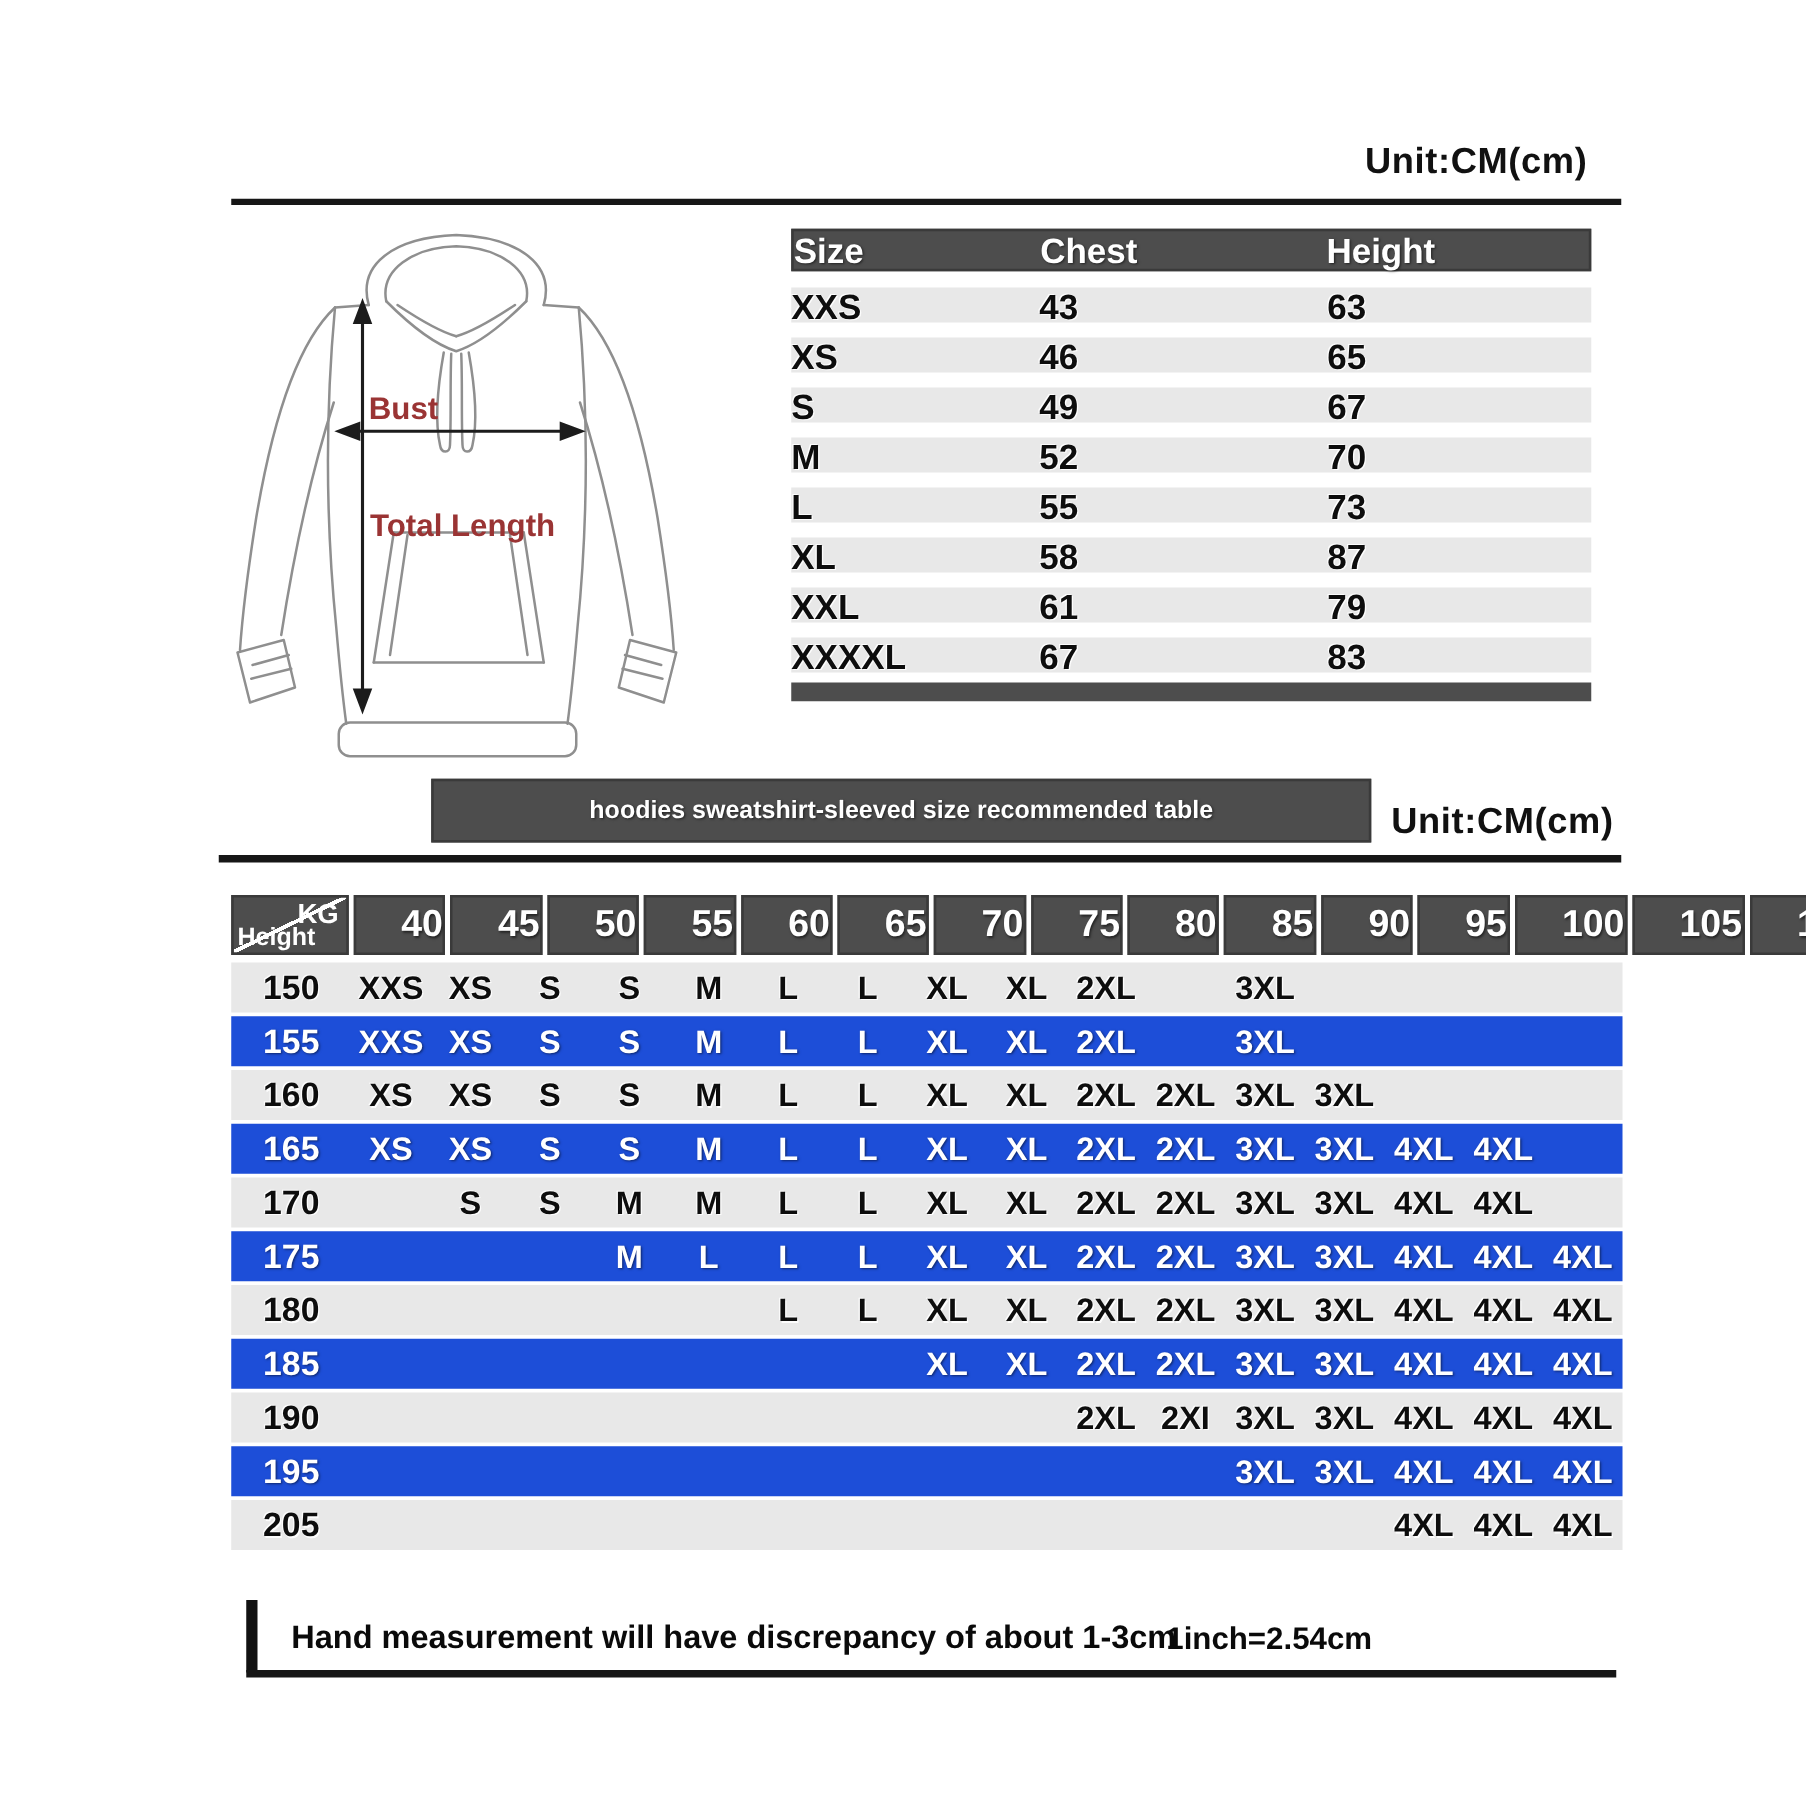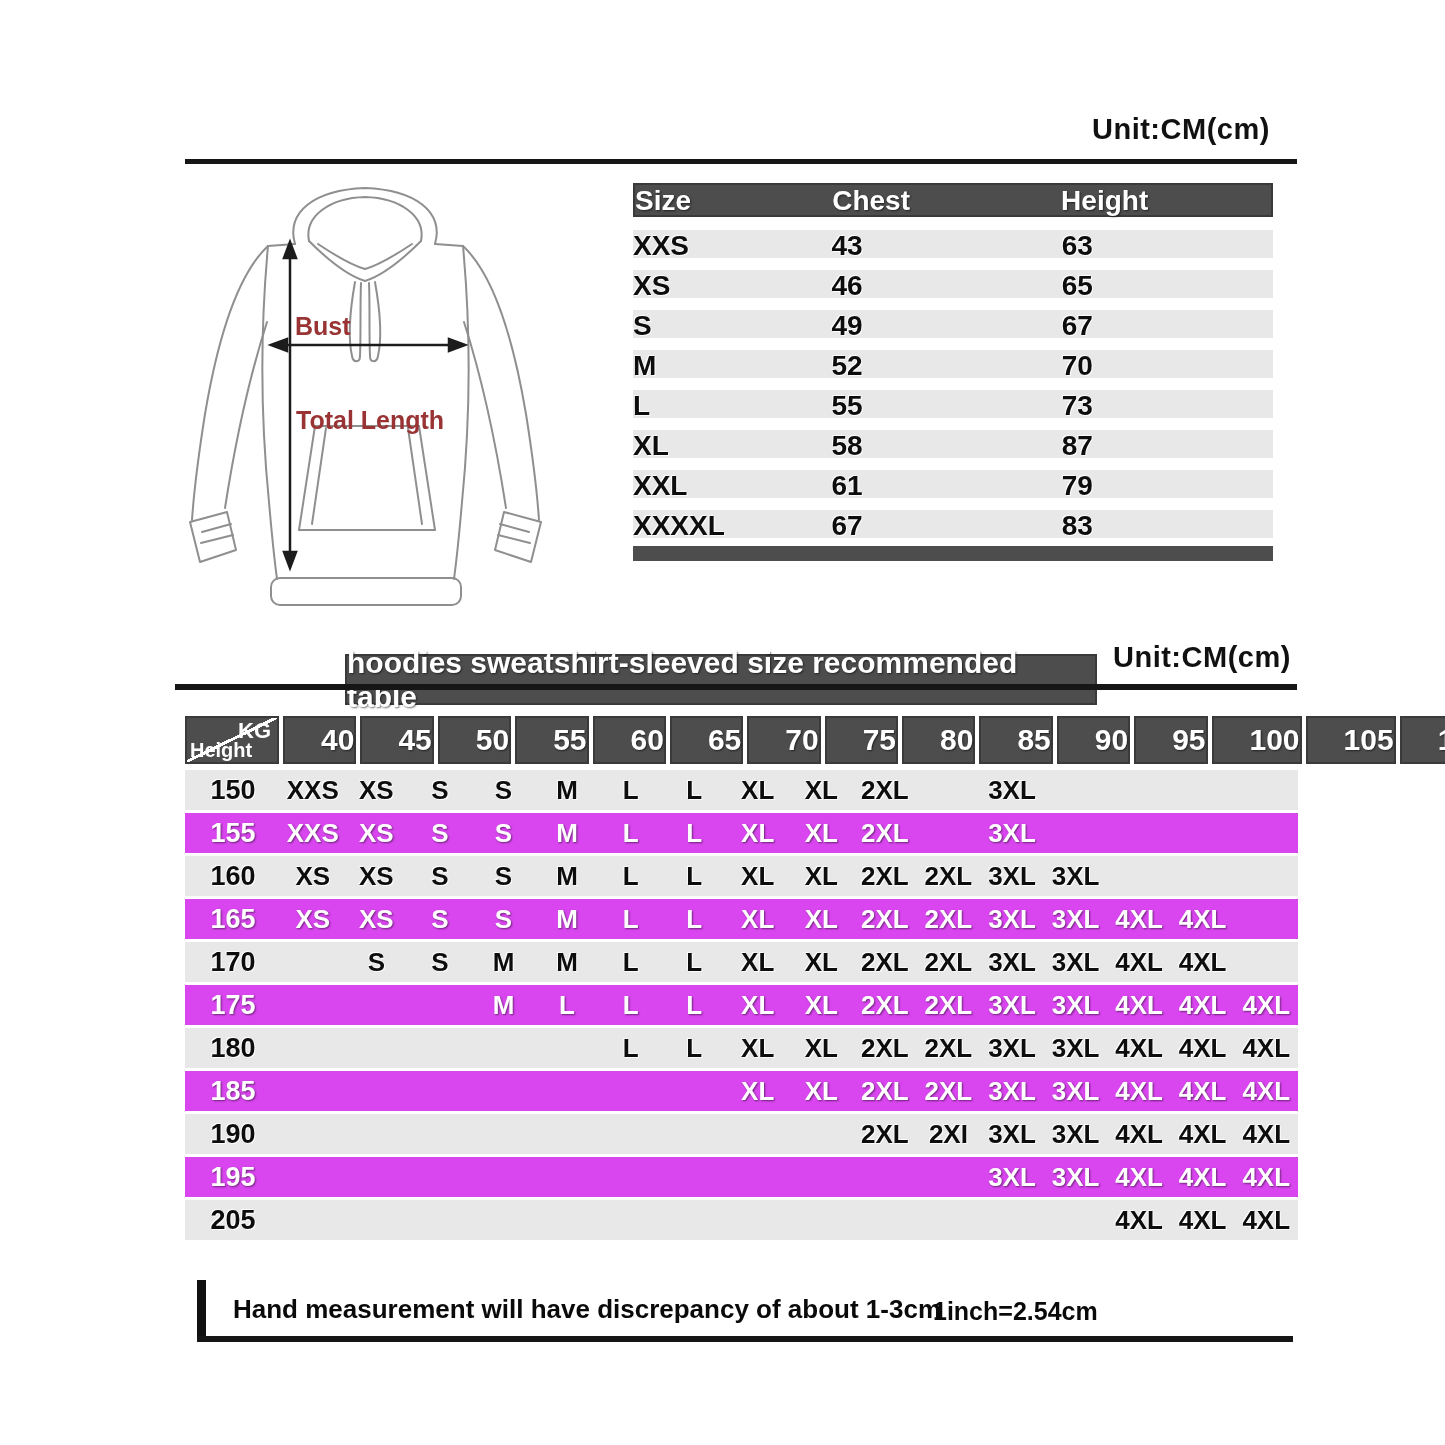--- a/index.html
+++ b/index.html
@@ -4,21 +4,21 @@
 <style>
   html,body{margin:0;padding:0;background:#fff;}
   .page{position:relative;width:1445px;height:1445px;background:#fff;overflow:hidden;
         font-family:"Liberation Sans",sans-serif;}
 
   
   .tbar{position:absolute;background:#4d4d4d;border:2px solid #3a3a3a;color:#fff;
         display:flex;align-items:center;justify-content:center;font-weight:bold;
         text-shadow:1px 1px 2px rgba(0,0,0,.55);}
   .tbar1{left:450px;top:104px;width:520px;height:50px;font-size:26px;}
-  .tbar2{left:345px;top:654px;width:748px;height:47px;font-size:30px;}
+  .tbar2{left:345px;top:623px;width:748px;height:47px;font-size:20px;}
   .unit{position:absolute;font-weight:bold;font-size:29px;color:#111;letter-spacing:0.5px;}
   .unit1{left:1092px;top:113px;}
   .unit2{left:1113px;top:641px;}
   .rule{position:absolute;background:#161616;}
   .rule1{left:185px;top:159px;width:1112px;height:5px;}
   .rule2{left:175px;top:684px;width:1122px;height:6px;}
   .rule3{left:197px;top:1336px;width:1096px;height:6px;}
 
   
   .hoodie{position:absolute;left:168px;top:182px;width:425px;height:440px;}
@@ -40,21 +40,21 @@
             text-shadow:1px 1px 2px rgba(0,0,0,.55);padding-left:36px;}
   .rt-corner{position:relative;background:#4d4d4d;border:2px solid #3a3a3a;margin-right:2px;
     background-image:linear-gradient(to bottom right,rgba(0,0,0,0) calc(50% - 2px),
       #fff calc(50% - 2px),#fff calc(50% + 1px),rgba(0,0,0,0) calc(50% + 1px));}
   .rt-kg{position:absolute;top:0px;right:6px;color:#fff;font-weight:bold;font-size:22px;}
   .rt-heightlbl{position:absolute;bottom:0px;left:3px;color:#fff;font-weight:bold;font-size:20px;}
   .rt-row{display:grid;grid-template-columns:96px repeat(16,1fr);height:40px;margin-bottom:3px;
           align-items:center;text-align:center;font-weight:bold;font-size:26px;}
   .rt-row.light{background:#e8e8e8;color:#0d0d0d;
           text-shadow:1px 1px 0 rgba(255,255,255,.9), -1px -1px 0 rgba(255,255,255,.9);}
-  .rt-row.dark{background:#d946ef;color:#fff;text-shadow:1px 1px 2px rgba(0,0,0,.5);}
+  .rt-row.dark{background:#1d4ed8;color:#fff;text-shadow:1px 1px 2px rgba(0,0,0,.5);}
   .rt-label{font-size:27px;}
 
   
   .footer-bar{position:absolute;left:197px;top:1280px;width:9px;height:58px;background:#111;}
   .footer-note{position:absolute;left:233px;top:1294px;font-weight:bold;font-size:26px;color:#0a0a0a;}
   .footer-conv{position:absolute;left:933px;top:1297px;font-weight:bold;font-size:25px;color:#0a0a0a;}
 </style>
 </head>
 <body>
 

